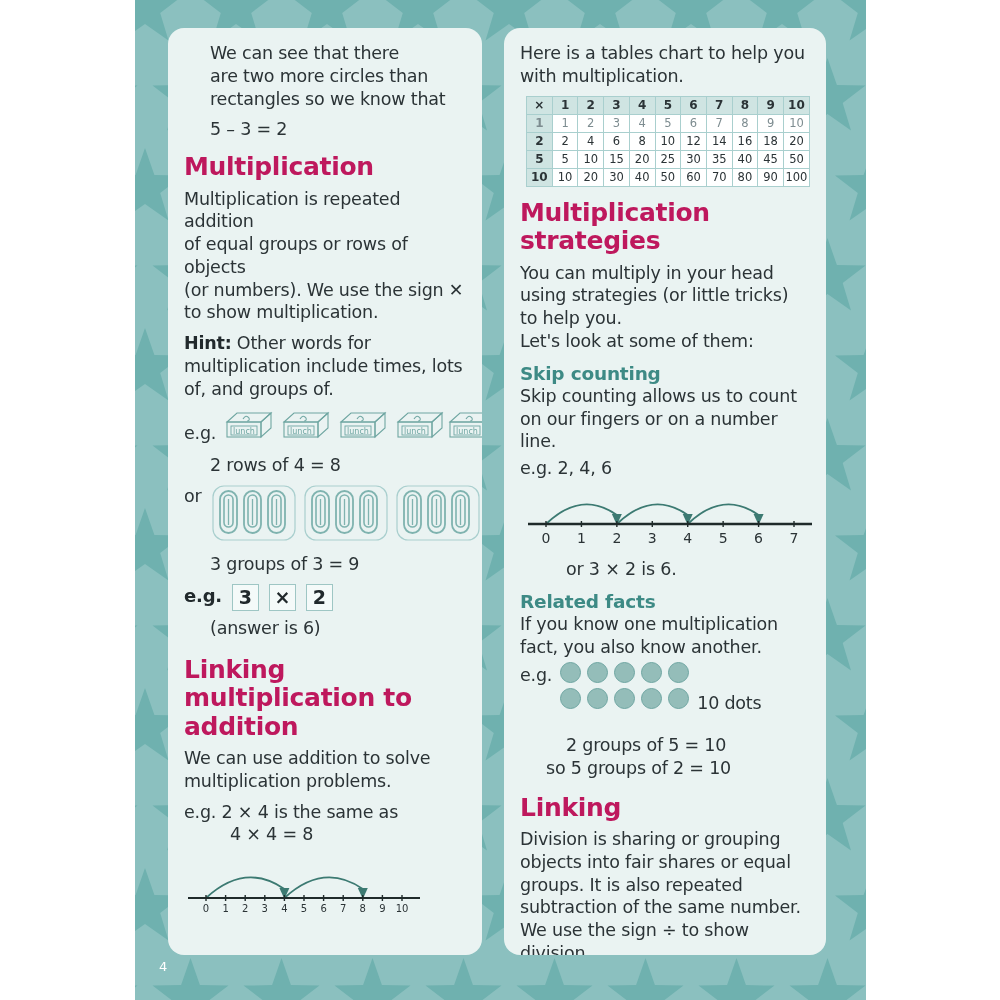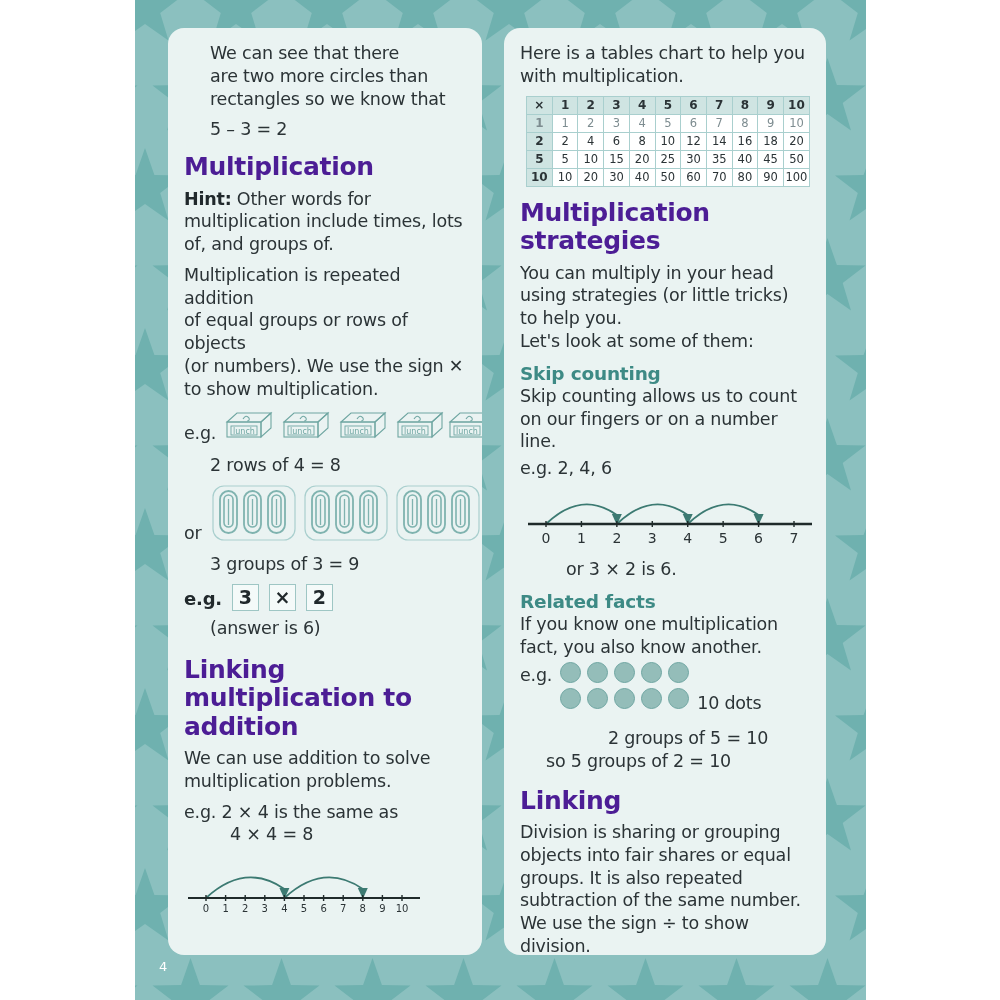--- a/index.html
+++ b/index.html
@@ -54,21 +54,21 @@
     line-height: 1.30;
     font-family: "DejaVu Sans", sans-serif;
     letter-spacing: -0.2px;
     margin: 0 0 8px 0;
     white-space: pre-line;
   }
   .body-text.tight { margin-bottom: 4px; }
   .body-text.nogap { margin-bottom: 0; }
 
   h2.heading {
-    color: #4c1d95;
+    color: #be185d;
     font-size: 25px;
     line-height: 1.14;
     font-weight: bold;
     margin: 12px 0 6px 0;
     letter-spacing: -0.3px;
     font-family: "DejaVu Sans", sans-serif;
   }
   h3.subheading {
     color: #3d8a85;
     font-size: 18.5px;
@@ -76,21 +76,21 @@
     font-weight: bold;
     margin: 10px 0 1px 0;
     letter-spacing: -0.2px;
     font-family: "DejaVu Sans", sans-serif;
   }
   .bold-inline { font-weight: bold; color: #21292c; }
   .indent-1 { padding-left: 26px; }
   .indent-2 { padding-left: 46px; }
 
   .row-flex { display: flex; align-items: flex-start; gap: 8px; }
-  .row-flex-c { display: flex; align-items: flex-end; gap: 10px; }
+  .row-flex-c { display: flex; align-items: flex-start; gap: 10px; }
 
   
   table.times-table {
     border-collapse: collapse;
     margin: 6px 0 4px 6px;
     font-family: "DejaVu Sans", sans-serif;
     background: #ffffff;
   }
   table.times-table td, table.times-table th {
     border: 1px solid #a9cfce;
@@ -317,28 +317,28 @@
   <div class="card card-left">
     <div class="card-inner">
 
       <p class="body-text indent-1">We can see that there
 are two more circles than
 rectangles so we know that</p>
       <p class="body-text indent-1">5 – 3 = 2</p>
 
       <h2 class="heading">Multiplication</h2>
 
-      <p class="body-text"><span class="bold-inline">Hint:</span><span> Other words for
-multiplication include times, lots
-of, and groups of.</span></p>
-
       <p class="body-text">Multiplication is repeated addition
 of equal groups or rows of objects
 (or numbers). We use the sign ✕
 to show multiplication.</p>
+
+      <p class="body-text"><span class="bold-inline">Hint:</span><span> Other words for
+multiplication include times, lots
+of, and groups of.</span></p>
 
       <div class="row-flex" style="margin-top:2px;">
         <span class="body-text nogap" style="padding-top:14px;">e.g.</span>
         <div class="lunch-grid" id="lunch-grid">
             <div class="lunch-row">
               <span><svg width="50" height="34" viewBox="0 0 50 34">
                   <path d="M3 14 L13 5 L47 5 L37 14 Z" fill="none" stroke="#6fa6a2" stroke-width="1.1"></path>
                   <rect x="3" y="14" width="34" height="15" fill="none" stroke="#6fa6a2" stroke-width="1.1"></rect>
                   <path d="M37 14 L47 5 L47 20 L37 29 Z" fill="none" stroke="#6fa6a2" stroke-width="1.1"></path>
                   <path d="M19 11 q3 -5 6 -1 q1 3 -2 3" fill="none" stroke="#6fa6a2" stroke-width="1.1"></path>
@@ -651,21 +651,21 @@
               <span class="dot"></span>
               <span class="dot"></span>
               <span class="dot"></span>
               <span class="dot"></span>
               <span class="dot"></span>
             </div>
           </div>
         <span class="body-text nogap" style="padding-top:30px;">10 dots</span>
       </div>
 
-      <p class="body-text nogap indent-2" style="margin-top:12px;text-align:center;">2 groups of 5 = 10</p>
+      <p class="body-text nogap indent-2" style="margin-top:19px;">2 groups of 5 = 10</p>
       <p class="body-text indent-1">so 5 groups of 2 = 10</p>
 
       <h2 class="heading" style="margin-top:14px;">Linking</h2>
       <p class="body-text">Division is sharing or grouping
 objects into fair shares or equal
 groups. It is also repeated
 subtraction of the same number.
 We use the sign ÷ to show
 division.</p>
     </div>

